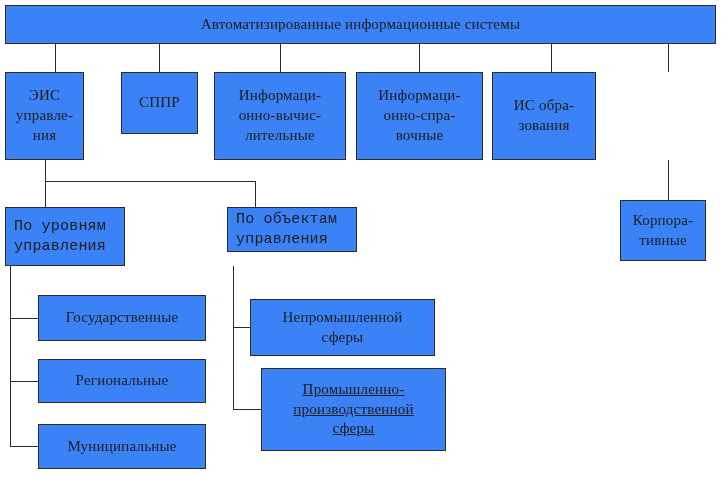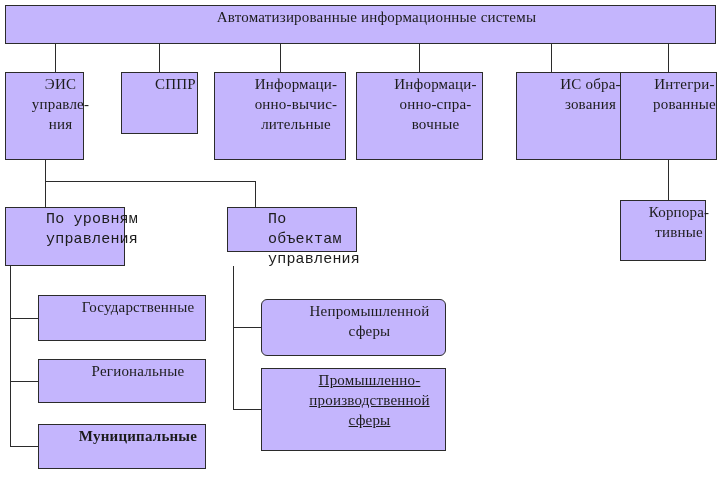--- a/index.html
+++ b/index.html
@@ -13,28 +13,27 @@
     height: 478px;
     background: #ffffff;
     font-family: "Liberation Serif", "DejaVu Serif", serif;
     color: #1c1c1c;
     overflow: hidden;
   }
   .box {
     position: absolute;
     box-sizing: border-box;
     border: 1px solid #2b2b2b;
-    background: #c4b5fd;
+    background: #3b82f6;
     display: flex;
-    align-items: flex-start;
+    align-items: center;
     justify-content: center;
     text-align: center;
     font-size: 15px;
     line-height: 1.32;
-    padding-left: 32px;
   }
   .box .txt {
     white-space: pre-line;
     letter-spacing: 0.2px;
     padding: 2px 4px;
   }
   .box.left {
     justify-content: flex-start;
     text-align: left;
     font-family: Liberation Mono, monospace;
@@ -76,27 +75,23 @@
   <div class="box" style="left:214px;top:72px;width:132px;height:88px;">
     <span class="txt">Информаци-
 онно-вычис-
 лительные</span>
   </div>
   <div class="box" style="left:356px;top:72px;width:127px;height:88px;">
     <span class="txt">Информаци-
 онно-спра-
 вочные</span>
   </div>
-  <div class="box" style="left:516px;top:72px;width:117px;height:88px;">
+  <div class="box" style="left:492px;top:72px;width:104px;height:88px;">
     <span class="txt">ИС обра-
 зования</span>
-  </div>
-  <div class="box" style="left:620px;top:72px;width:97px;height:88px;">
-    <span class="txt">Интегри-
-рованные</span>
   </div>
 
   <div class="line v" style="left:668px;top:160px;height:40px;"></div>
   <div class="box" style="left:620px;top:200px;width:86px;height:61px;">
     <span class="txt">Корпора-
 тивные</span>
   </div>
 
   <div class="line v" style="left:45px;top:160px;height:47px;"></div>
   <div class="line h" style="left:45px;top:181px;width:211px;"></div>
@@ -115,29 +110,29 @@
   <div class="line h" style="left:10px;top:318px;width:28px;"></div>
   <div class="line h" style="left:10px;top:381px;width:28px;"></div>
   <div class="line h" style="left:10px;top:446px;width:28px;"></div>
 
   <div class="box" style="left:38px;top:295px;width:168px;height:46px;">
     <span class="txt">Государственные</span>
   </div>
   <div class="box" style="left:38px;top:359px;width:168px;height:44px;">
     <span class="txt">Региональные</span>
   </div>
-  <div class="box" style="left:38px;top:424px;width:168px;height:45px;font-weight:bold;">
+  <div class="box" style="left:38px;top:424px;width:168px;height:45px;">
     <span class="txt">Муниципальные</span>
   </div>
 
   <div class="line v" style="left:233px;top:266px;height:143px;"></div>
   <div class="line h" style="left:233px;top:327px;width:28px;"></div>
   <div class="line h" style="left:233px;top:409px;width:28px;"></div>
 
-  <div class="box" style="left:261px;top:299px;width:185px;height:57px;border-radius:6px;">
+  <div class="box" style="left:250px;top:299px;width:185px;height:57px;">
     <span class="txt">Непромышленной
 сферы</span>
   </div>
   <div class="box" style="left:261px;top:368px;width:185px;height:83px;text-decoration:underline;">
     <span class="txt">Промышленно-
 производственной
 сферы</span>
   </div>
 
 </div>

